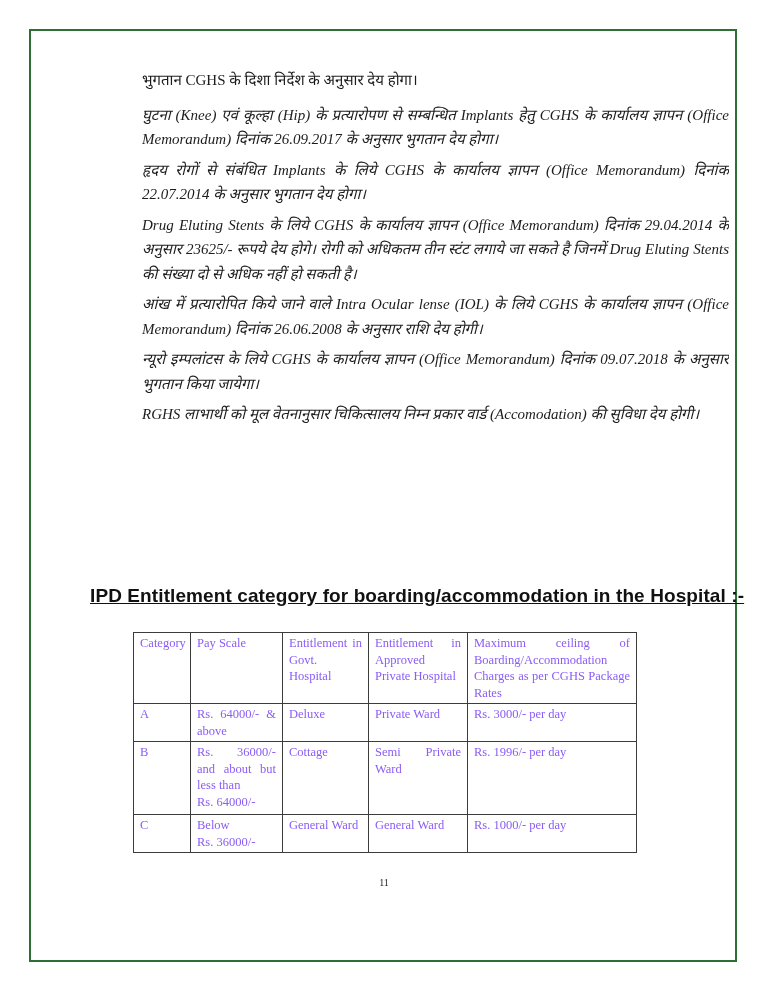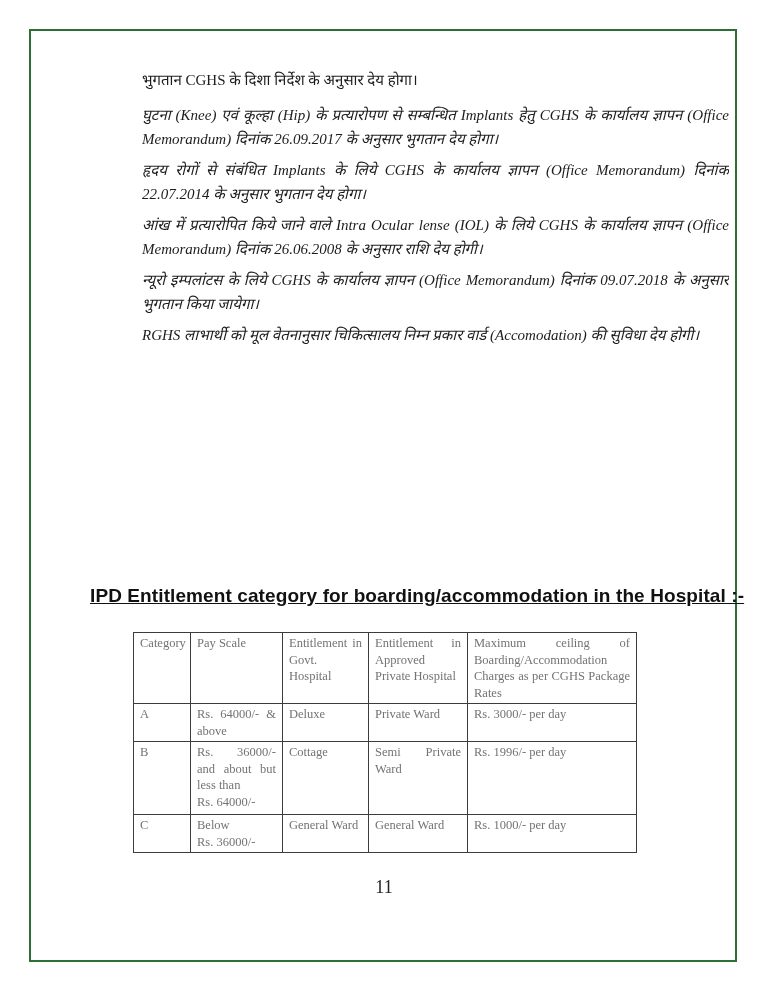--- a/index.html
+++ b/index.html
@@ -46,58 +46,61 @@
   }
   table.entitlement {
     position: absolute;
     left: 133px; top: 632px;
     width: 503px;
     border-collapse: collapse;
     table-layout: fixed;
     font-family: "Liberation Serif", serif;
     font-size: 12.5px;
     line-height: 16.5px;
-    color: #737373;
+    color: #8b5cf6;
   }
   table.entitlement th, table.entitlement td {
     border: 1px solid #3c3c3c;
     vertical-align: top;
     text-align: justify;
     font-weight: normal;
     padding: 2px 6px 2px 6px;
   }
   table.entitlement .pre { white-space: pre-line; }
   tr.hdr    { height: 68px; }
   tr.row-a  { height: 37px; }
   tr.row-b  { height: 73px; }
   tr.row-c  { height: 35px; }
   .page-number {
     position: absolute;
     left: 0; top: 877px;
     width: 100%;
     text-align: center;
-    font-size: 18px;
+    font-size: 10px;
     color: #222;
   }
 </style>
 </head>
 <body>
 
 <div class="page">
 
   <div class="border-frame"></div>
 
   <div class="body-text">
     <p class="continuation">भुगतान CGHS के दिशा निर्देश के अनुसार देय होगा।</p>
 
     <div class="doc-item">
       <span>घुटना (Knee) एवं कूल्हा (Hip) के प्रत्यारोपण से सम्बन्धित Implants हेतु CGHS के कार्यालय ज्ञापन (Office Memorandum) दिनांक 26.09.2017 के अनुसार भुगतान देय होगा।</span>
     </div>
     <div class="doc-item">
       <span>हृदय रोगों से संबंधित Implants के लिये CGHS के कार्यालय ज्ञापन (Office Memorandum) दिनांक 22.07.2014 के अनुसार भुगतान देय होगा।</span>
+    </div>
+    <div class="doc-item">
+      <span>Drug Eluting Stents के लिये CGHS के कार्यालय ज्ञापन (Office Memorandum) दिनांक 29.04.2014 के अनुसार 23625/- रूपये देय होगे। रोगी को अधिकतम तीन स्टंट लगाये जा सकते है जिनमें Drug Eluting Stents की संख्या दो से अधिक नहीं हो सकती है।</span>
     </div>
     <div class="doc-item">
       <span>आंख में प्रत्यारोपित किये जाने वाले Intra Ocular lense (IOL) के लिये CGHS के कार्यालय ज्ञापन (Office Memorandum) दिनांक 26.06.2008 के अनुसार राशि देय होगी।</span>
     </div>
     <div class="doc-item">
       <span>न्यूरो इम्पलांटस के लिये CGHS के कार्यालय ज्ञापन (Office Memorandum) दिनांक 09.07.2018 के अनुसार भुगतान किया जायेगा।</span>
     </div>
     <div class="doc-item">
       <span>RGHS लाभार्थी को मूल वेतनानुसार चिकित्सालय निम्न प्रकार वार्ड  (Accomodation) की सुविधा देय होगी।</span>
     </div>

